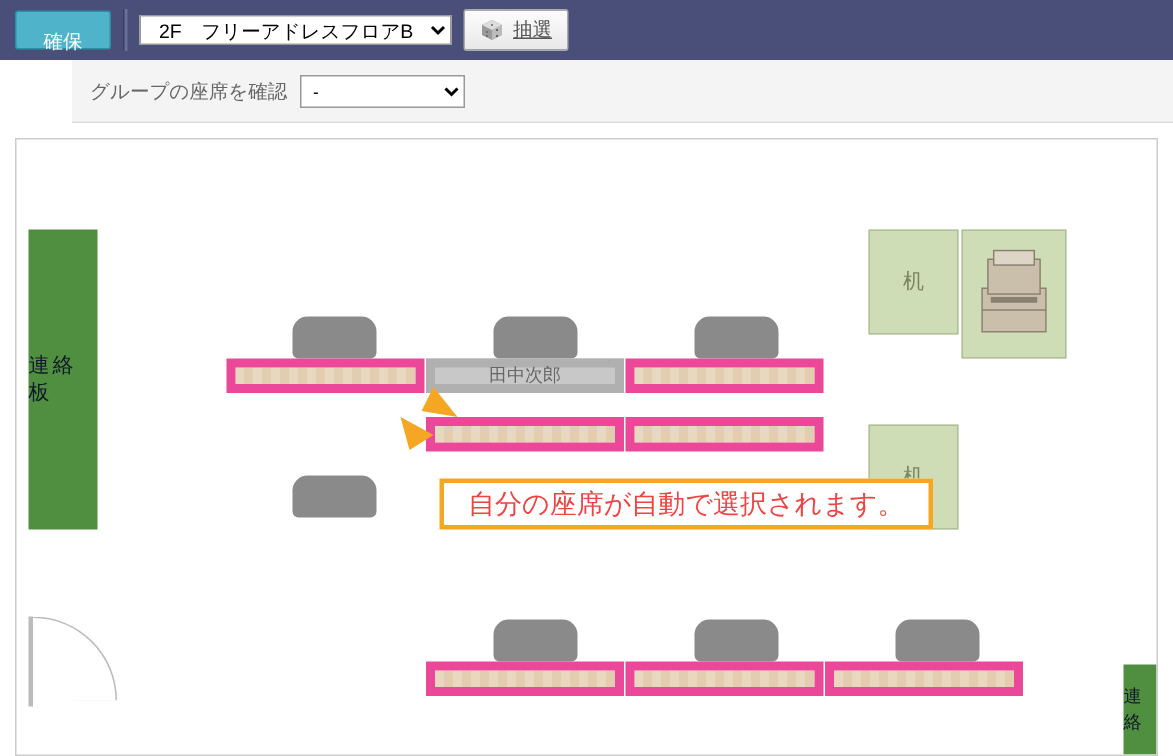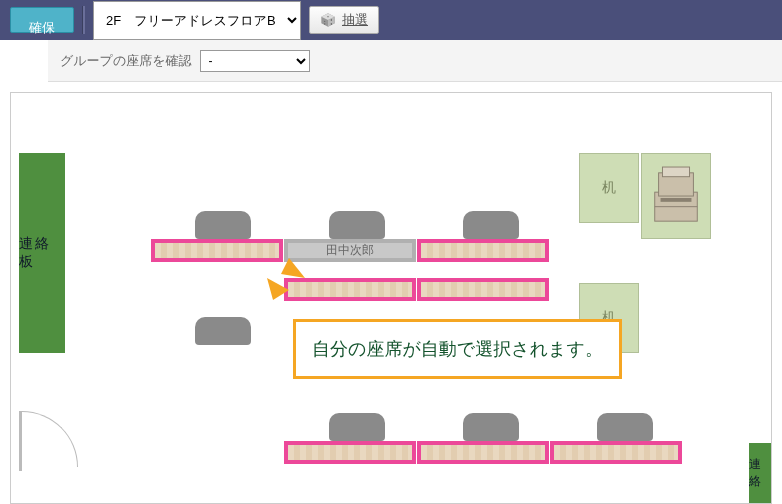--- a/index.html
+++ b/index.html
@@ -1,45 +1,45 @@
 <!DOCTYPE html>
 <html><head>
 <meta charset="utf-8">
 <style>
   * { box-sizing: border-box; margin: 0; padding: 0; }
   body { font-family: "Hiragino Sans", "Meiryo", sans-serif; font-size: 13px; background: #fff; width: 782px; height: 504px; overflow: hidden; }
   
   .topbar { background: #4a4f7a; height: 40px; display: flex; align-items: center; padding: 0 10px; gap: 8px; }
   .reserve-btn { background: #4fb3c9; color: #fff; border: 1px solid #2a8fa5; height: 26px; padding: 11px 18px; border-radius: 2px; font-size: 13px; cursor: pointer; }
   .divider-v { width: 3px; height: 28px; background: #6a6f9a; border-left:1px solid #3a3f5f; }
-  .floor-select { height: 39px; background: #fff; border: 1px solid #999; padding: 0 8px; font-size: 13px; min-width: 200px; }
+  .floor-select { height: 20px; background: #fff; border: 1px solid #999; padding: 0 8px; font-size: 13px; min-width: 200px; }
   .lottery-btn { background: linear-gradient(#fdfdfd,#e8e8e8); border: 1px solid #aaa; height: 28px; padding: 0 10px; display: flex; align-items: center; gap: 6px; border-radius: 2px; cursor: pointer; font-size: 13px; color:#555;text-decoration:underline; }
   .dice-icon { width: 16px; height: 16px; }
   
   .subbar { background: #f4f4f4; border-bottom: 1px solid #ddd; height: 42px; display: flex; align-items: center; padding: 0 12px; gap: 8px; color:#666;margin-left:48px; }
   .group-select { height: 22px; border: 1px solid #999; background: #fff; min-width: 110px; padding: 0 4px; font-size: 12px; }
   
   .canvas-wrap { padding: 10px 10px 0 10px; height: calc(504px - 40px - 42px); }
   .canvas { border: 1px solid #ccc; background: #fff; width: 100%; height: 100%; position: relative; overflow: hidden; }
 
   .board { position: absolute; background: #4f8f3f; color: #0f172a; display: flex; align-items: center; justify-content: center; writing-mode: vertical-rl; letter-spacing: 2px; font-size: 14px; }
   .board.left { left: 8px; top: 60px; width: 46px; height: 200px; writing-mode: horizontal-tb; }
   .board.right-bottom { right: 0; bottom: 0; width: 22px; height: 60px; writing-mode: horizontal-tb; font-size:12px; }
 
   .green-desk { position: absolute; background: #ceddb5; border: 1px solid #b0bf97; display: flex; align-items: center; justify-content: center; color: #7a8560; font-size: 14px; }
 
   .printer { position: absolute; }
 
   .chair { position: absolute; width: 56px; height: 28px; background: #8a8a8a; border-radius: 10px 10px 4px 4px; }
 
-  .desk { position: absolute; height: 23px; background: repeating-linear-gradient(90deg,#e9d8c0 0 6px,#e2cdb0 6px 12px); border: 4px solid #ec4899; display:flex; align-items:center; justify-content:center; font-size:12px; color:#666; }
+  .desk { position: absolute; height: 23px; background: repeating-linear-gradient(90deg,#e9d8c0 0 6px,#e2cdb0 6px 12px); border: 6px solid #ec4899; display:flex; align-items:center; justify-content:center; font-size:12px; color:#666; }
   .desk.occ-gray { background: #c8c8c8; border-color:#b0b0b0; }
   .desk.occ-pink { background: #e79aa0; border-color:#d68088; color:#fff; font-weight:bold; }
 
-  .callout { position: absolute; background: #fff; border: 3px solid #f5a623; padding: 15px 16px; font-size: 18px; color: #14532d; white-space: nowrap; }
+  .callout { position: absolute; background: #fff; border: 3px solid #f5a623; padding: 2px 16px; font-size: 18px; color: #ef4444; white-space: nowrap; }
 
   .quarter-circle { position:absolute; border:1px solid #bbb; border-radius: 0 100% 0 0; border-left:none; border-bottom:none; }
   .door-line { position:absolute; background:#bbb; }
 </style>
 </head>
 <body>
 
 <div class="topbar">
   <button class="reserve-btn">確保</button>
   <div class="divider-v"></div>

